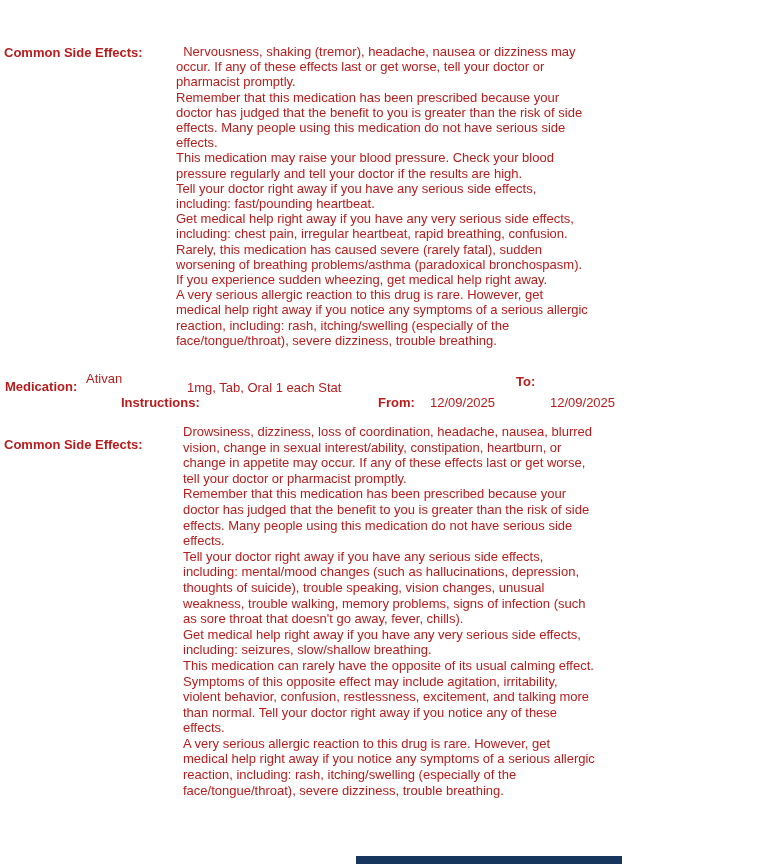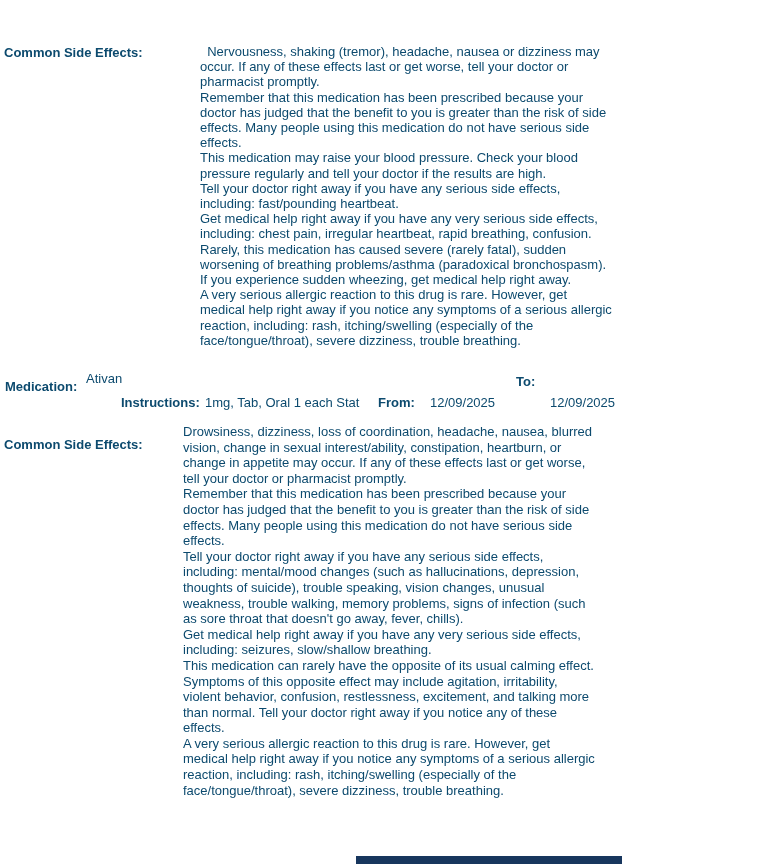--- a/index.html
+++ b/index.html
@@ -3,21 +3,21 @@
 <meta charset="utf-8">
 <style>
   * { margin: 0; padding: 0; box-sizing: border-box; }
   html, body { background: #ffffff; }
   .page {
     position: relative;
     width: 768px;
     height: 864px;
     background: #ffffff;
     font-family: "Liberation Sans", sans-serif;
-    color: #0c4a6e;
+    color: #b91c1c;
     overflow: hidden;
   }
   .abs { position: absolute; }
   .bold-label {
     font-size: 13px;
     font-weight: bold;
     line-height: 15px;
     white-space: nowrap;
   }
   .body-text {
@@ -39,21 +39,21 @@
     width: 266px;
     height: 8px;
   }
 </style>
 </head>
 <body>
 
 <div class="page">
 
   <div class="abs bold-label" style="left:4px; top:45px;">Common Side Effects:</div>
-  <div class="abs body-text" style="left:200px; top:44px;">  Nervousness, shaking (tremor), headache, nausea or dizziness may
+  <div class="abs body-text" style="left:176px; top:44px;">  Nervousness, shaking (tremor), headache, nausea or dizziness may
 occur. If any of these effects last or get worse, tell your doctor or
 pharmacist promptly.
 Remember that this medication has been prescribed because your
 doctor has judged that the benefit to you is greater than the risk of side
 effects. Many people using this medication do not have serious side
 effects.
 This medication may raise your blood pressure. Check your blood
 pressure regularly and tell your doctor if the results are high.
 Tell your doctor right away if you have any serious side effects,
 including: fast/pounding heartbeat.
@@ -64,21 +64,21 @@
 If you experience sudden wheezing, get medical help right away.
 A very serious allergic reaction to this drug is rare. However, get
 medical help right away if you notice any symptoms of a serious allergic
 reaction, including: rash, itching/swelling (especially of the
 face/tongue/throat), severe dizziness, trouble breathing.</div>
 
   <div class="abs bold-label" style="left:5px; top:379px;">Medication:</div>
   <div class="abs inline-value" style="left:86px; top:371px;">Ativan</div>
 
   <div class="abs bold-label" style="left:87px; top:395px;padding-left:34px;">Instructions:</div>
-  <div class="abs inline-value" style="left:187px; top:395px;margin-left:18px;">1mg, Tab, Oral 1 each Stat</div>
+  <div class="abs inline-value" style="left:187px; top:380px;">1mg, Tab, Oral 1 each Stat</div>
   <div class="abs bold-label" style="left:378px; top:395px;text-align:center;">From:</div>
   <div class="abs inline-value" style="left:430px; top:395px;">12/09/2025</div>
   <div class="abs bold-label" style="left:516px; top:374px;">To:</div>
   <div class="abs inline-value" style="left:550px; top:395px;">12/09/2025</div>
 
   <div class="abs bold-label" style="left:4px; top:437px;">Common Side Effects:</div>
   <div class="abs body-text sec2" style="left:183px; top:424px;">Drowsiness, dizziness, loss of coordination, headache, nausea, blurred
 vision, change in sexual interest/ability, constipation, heartburn, or
 change in appetite may occur. If any of these effects last or get worse,
 tell your doctor or pharmacist promptly.

